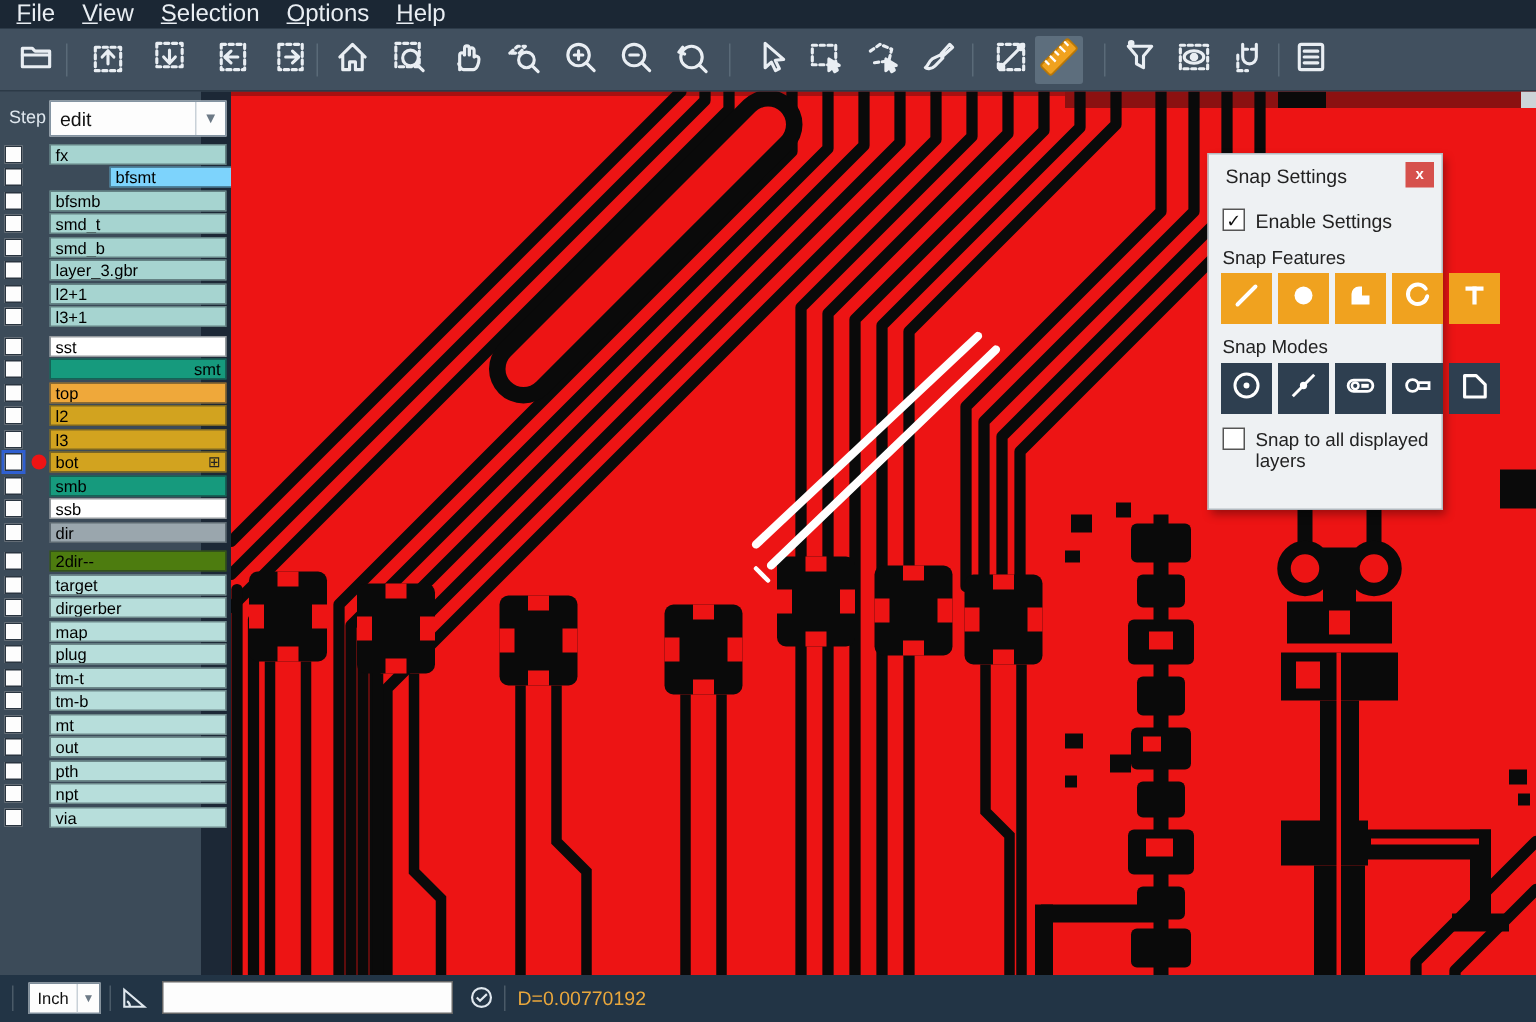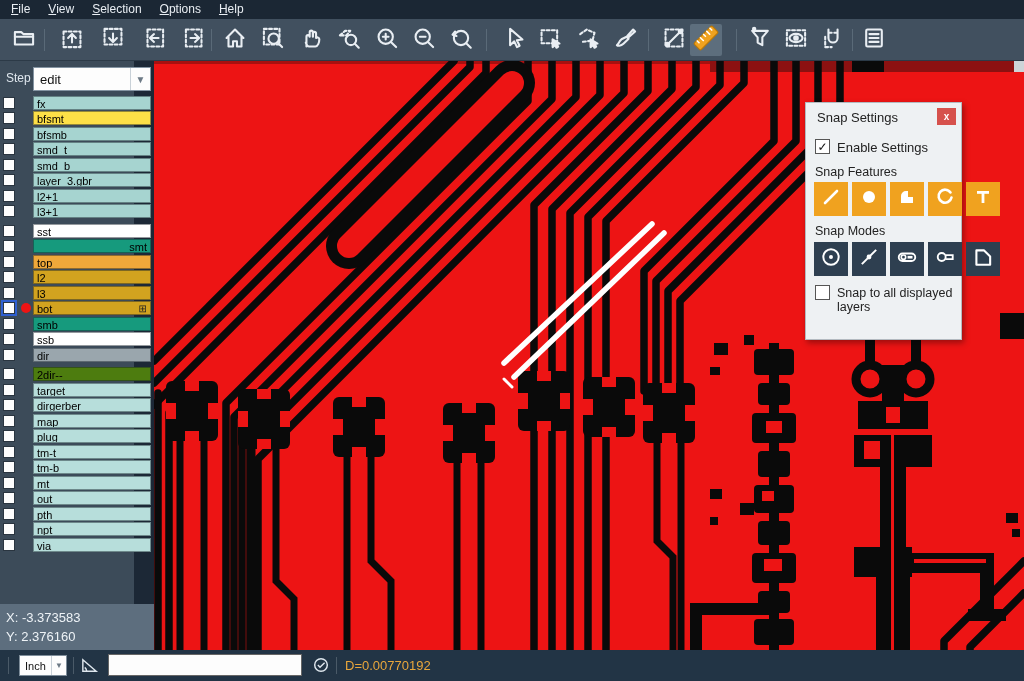--- a/index.html
+++ b/index.html
@@ -3,21 +3,21 @@
 <meta charset="utf-8">
 <style>
   * { margin:0; padding:0; box-sizing:border-box; }
   html,body { width:1024px; height:681px; overflow:hidden; }
   body { font-family:"Liberation Sans", sans-serif; background:#1c2836; position:relative; }
   .app { position:absolute; left:0; top:0; width:1024px; height:681px; }
 
   
   .menubar { position:absolute; left:0; top:0; width:1024px; height:19px;
              background:#1b2734; display:flex; align-items:center; padding-left:2px; }
-  .menu-item { color:#e9eef3; font-size:12px; padding:0 9px; line-height:19px; cursor:default; }
+  .menu-item { color:#e9eef3; font-size:16px; padding:0 9px; line-height:19px; cursor:default; }
   .menu-item u { text-decoration:underline; }
 
   
   .toolbar { position:absolute; left:0; top:19px; width:1024px; height:42px; background:#41505f;
              border-bottom:1px solid #2c3a47; }
   .tbtn { position:absolute; top:5px; width:32px; height:32px; display:flex;
           align-items:center; justify-content:center; border-radius:2px; }
   .tbtn.active { background:#5d6e7d; }
   .tsep { position:absolute; top:10px; width:1px; height:22px; background:#5a6a78; }
 
@@ -246,21 +246,21 @@
         <span class="chev">▼</span>
       </div>
     </div>
     <div class="layerlist">
         <div class="lrow">
           <span class="lchk"></span>
           <span class="llabel" style="background: rgb(166, 212, 208);">fx</span>
         </div>
         <div class="lrow">
           <span class="lchk"></span>
-          <span class="llabel" style="background: #fde047;">bfsmt</span>
+          <span class="llabel" style="background: #7dd3fc; margin-left: 40px;">bfsmt</span>
         </div>
         <div class="lrow">
           <span class="lchk"></span>
           <span class="llabel" style="background: rgb(166, 212, 208);">bfsmb</span>
         </div>
         <div class="lrow">
           <span class="lchk"></span>
           <span class="llabel" style="background: rgb(166, 212, 208);">smd_t</span>
         </div>
         <div class="lrow">
@@ -360,24 +360,20 @@
         </div>
         <div class="lrow">
           <span class="lchk"></span>
           <span class="llabel" style="background: rgb(183, 222, 219);">npt</span>
         </div>
         <div class="lrow">
           <span class="lchk"></span>
           <span class="llabel" style="background: rgb(183, 222, 219);">via</span>
         </div>
       </div>
-    <div class="xypanel">
-      <div>X: -3.373583</div>
-      <div>Y: 2.376160</div>
-    </div>
   </div>
 
   <div class="canvas-wrap">
     <svg width="870" height="589" viewBox="0 0 870 589">
       <rect width="870" height="589" fill="#ed1414"></rect>
       <rect x="0" y="0" width="870" height="3" fill="#a81010"></rect>
       <rect x="556" y="0" width="314" height="11" fill="#8c1111"></rect>
       <rect x="698" y="0" width="32" height="11" fill="#0a0a0a"></rect>
 
       <g stroke="#0a0a0a" stroke-width="7.5" fill="none" stroke-linejoin="round" stroke-linecap="round">

